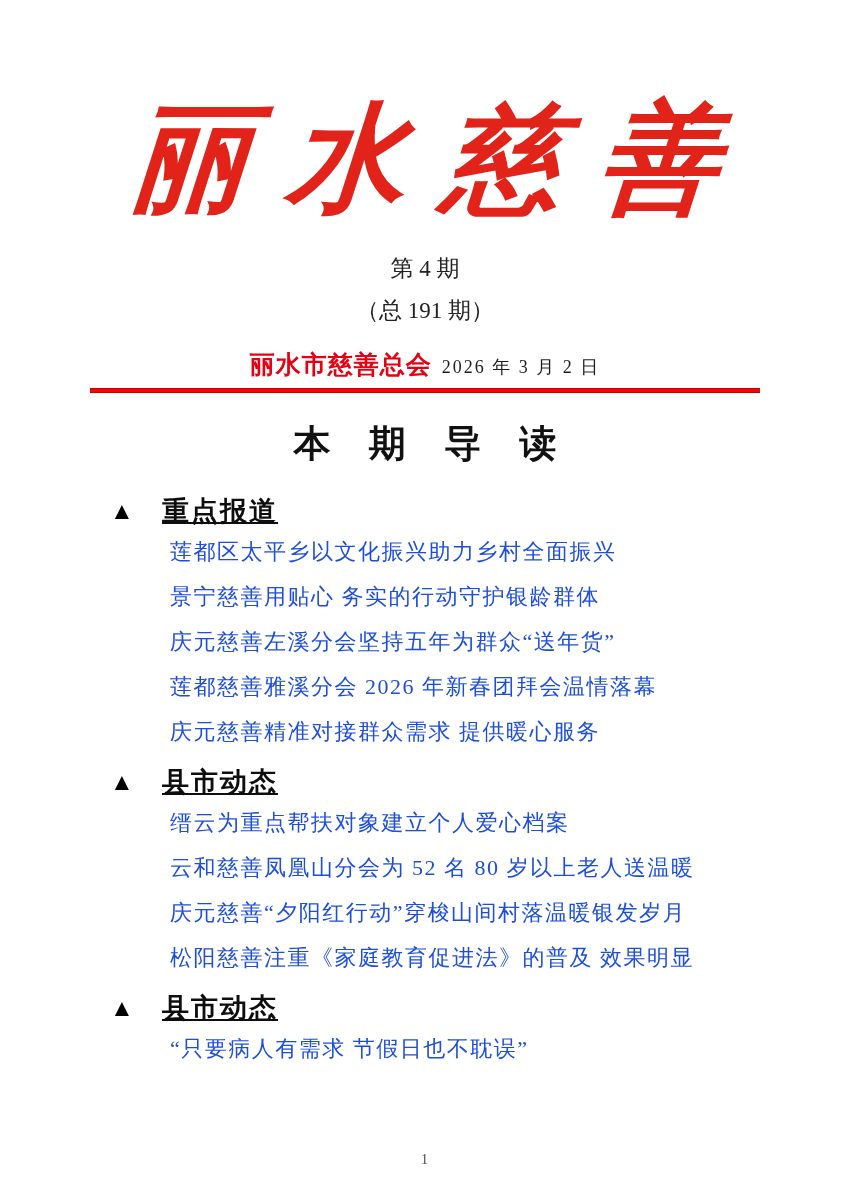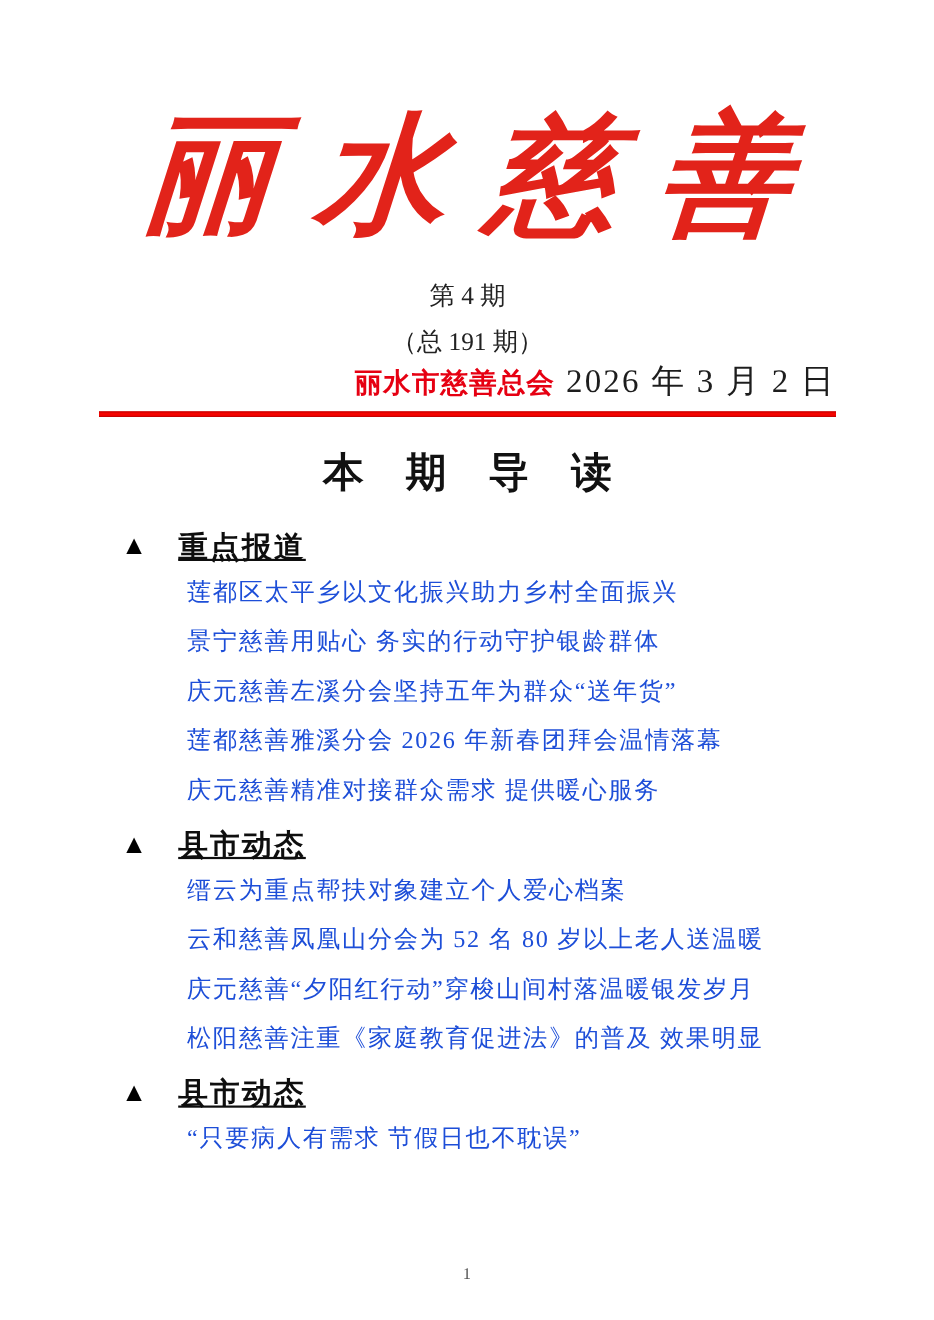--- a/index.html
+++ b/index.html
@@ -51,34 +51,35 @@
     text-align: center;
     font-family: "Liberation Serif", serif;
     font-size: 23px;
     color: #222222;
     margin-top: 12px;
     line-height: 30px;
   }
 
   
   .header-bar {
+    margin-top: 22px;
     display: flex;
-    justify-content: flex-end;
+    justify-content: center;
     align-items: baseline;
     gap: 10px;
   }
   .org-name {
     font-size: 25px;
     font-weight: bold;
     color: #e60012;
     letter-spacing: 1px;
   }
   .issue-date {
     font-family: "Liberation Serif", serif;
-    font-size: 30px;
+    font-size: 18px;
     color: #1d1d1d;
     letter-spacing: 2px;
   }
   .red-rule {
     margin-top: 7px;
     height: 5px;
     width: 100%;
     background: #f50400;
     border-top: 1px solid #c40000;
     border-bottom: 1px solid #c40000;

